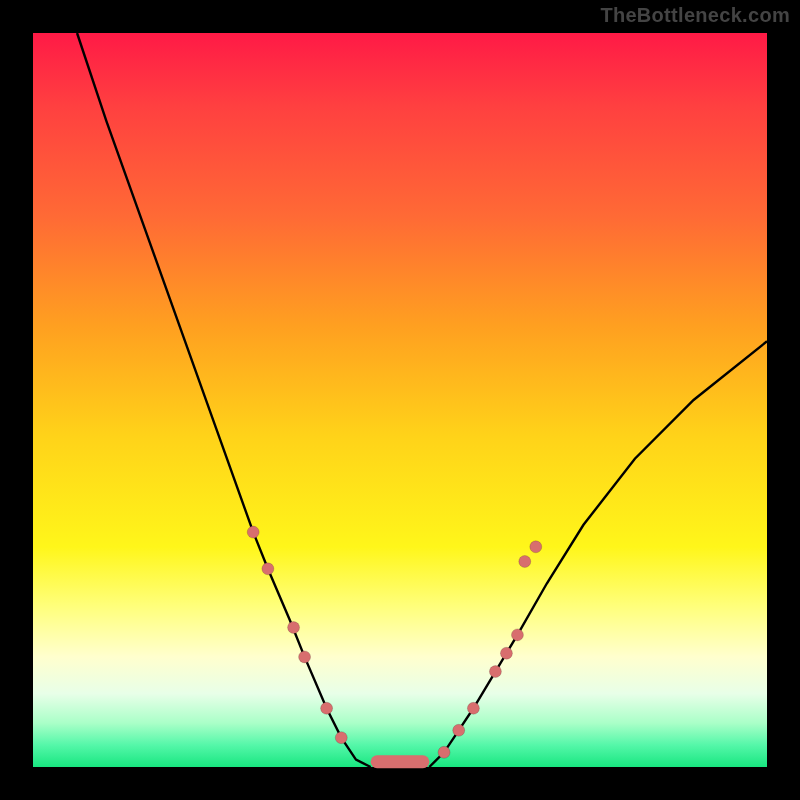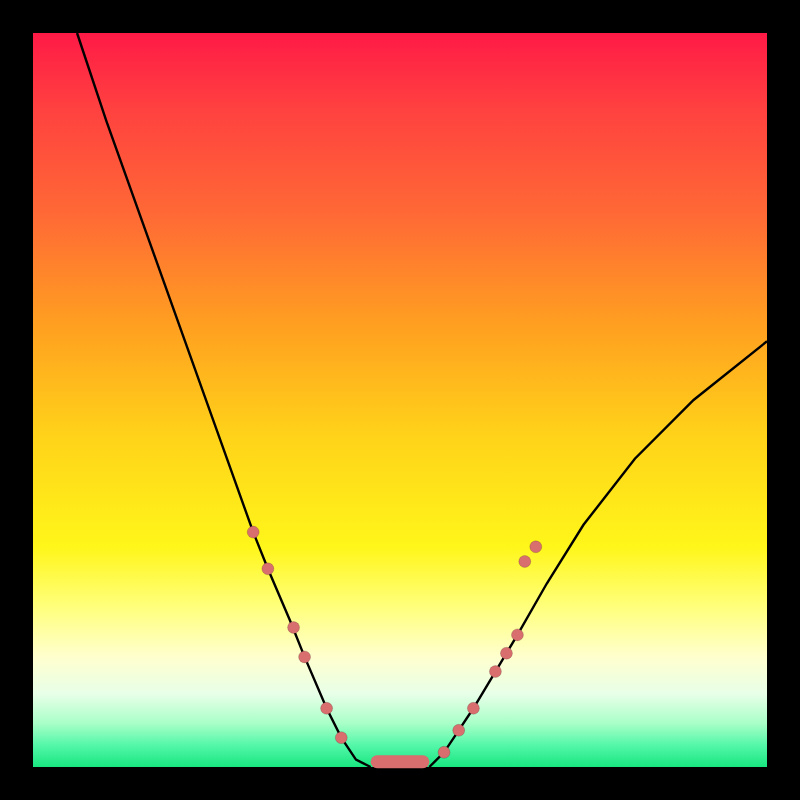--- a/index.html
+++ b/index.html
@@ -67,20 +67,21 @@
     stroke-width: 1;
   }
   .bottom-bar {
     fill: #d86e6e;
   }
 </style>
 </head>
 <body>
 
 <div class="stage">
+  <div class="watermark">TheBottleneck.com</div>
 
   <div class="plot-frame">
     <svg class="curve" viewBox="0 0 734 734">
       <g>
         <path id="left-path" d="M 44.04 0 L 73.4 88.08000000000004 L 110.1 190.84000000000003 L 146.8 293.6 L 183.5 396.36 L 220.2 499.12 L 234.88 535.8199999999999 L 256.9 587.2 L 271.58 623.9 L 293.6 675.28 L 308.28 704.64 L 322.96 726.66 L 337.64 734"></path>
       </g>
       <g>
         <path id="right-path" d="M 396.36 734 L 411.04 719.32 L 425.71999999999997 697.3 L 440.4 675.28 L 462.42 638.58 L 484.44 601.88 L 513.8 550.5 L 550.5 491.78 L 601.88 425.72 L 660.6 367 L 734 308.28000000000003"></path>
       </g>
       <g class="dots" id="dots">

